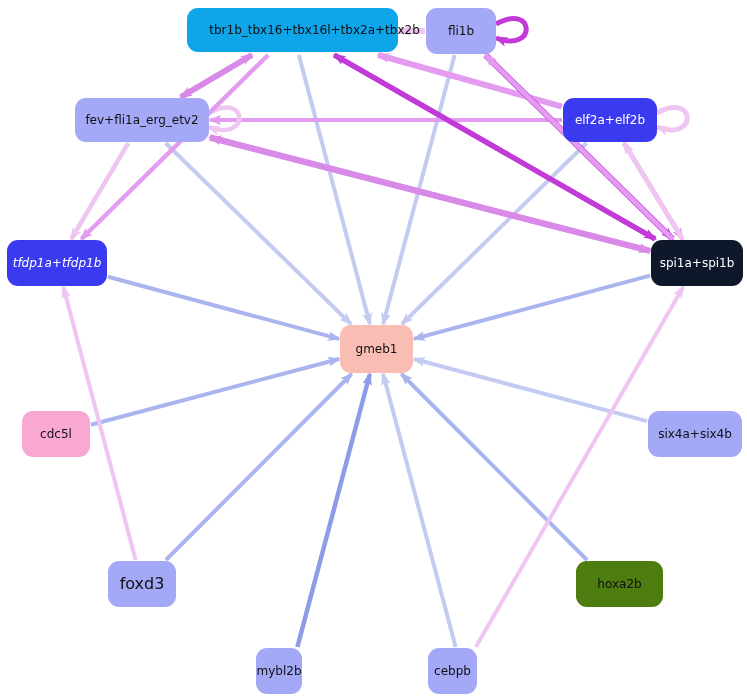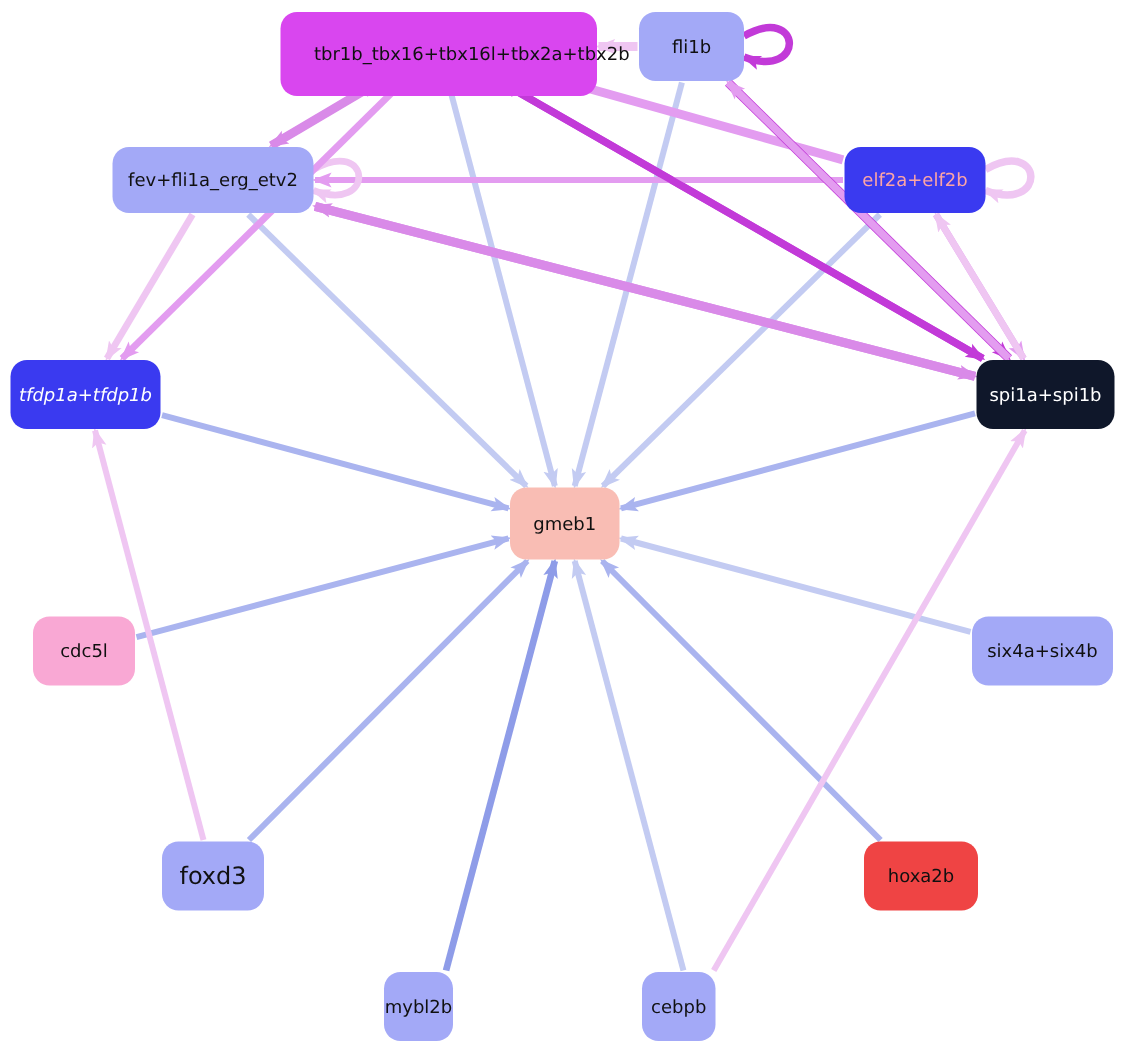--- a/index.html
+++ b/index.html
@@ -122,51 +122,51 @@
         <path d="M 623.993006993007 143 L 682.3986013986014 239" stroke="#e39cf0" stroke-width="4.5" fill="none" stroke-linecap="butt" marker-end="url(#e39cf0_45)"></path>
         <path d="M 475.8235294117647 647 L 683.1764705882352 287" stroke="#efc6f2" stroke-width="4" fill="none" stroke-linecap="butt" marker-end="url(#efc6f2_40)"></path>
         <path d="M 128.32867132867133 143 L 71.26573426573427 239" stroke="#efc6f2" stroke-width="4.5" fill="none" stroke-linecap="butt" marker-end="url(#efc6f2_45)"></path>
         <path d="M 268.1379310344828 55 L 81.36206896551724 239" stroke="#e39cf0" stroke-width="4.5" fill="none" stroke-linecap="butt" marker-end="url(#e39cf0_45)"></path>
         <path d="M 135.6448598130841 560 L 63.35514018691589 287" stroke="#efc6f2" stroke-width="4" fill="none" stroke-linecap="butt" marker-end="url(#efc6f2_40)"></path>
         <path d="M 682.3986013986014 239 L 623.993006993007 143" stroke="#efc6f2" stroke-width="4.5" fill="none" stroke-linecap="butt" marker-end="url(#efc6f2_45)"></path>
         <path d="M 672.5862068965517 239 L 485.41379310344826 55" stroke="#e39cf0" stroke-width="5" fill="none" stroke-linecap="butt" marker-end="url(#e39cf0_50)"></path>
       </g>
   </svg>
   <div id="nodes-group">
-      <div class="gnode" style="left: 187px; top: 8px; width: 211px; height: 56px; background: #d946ef; color: rgb(16, 16, 16); font-size: 12px; padding-left: 44px;">
+      <div class="gnode" style="left: 187px; top: 8px; width: 211px; height: 44px; background: #0ea5e9; color: rgb(16, 16, 16); font-size: 12px; padding-left: 44px;">
         <span class="nlabel">tbr1b_tbx16+tbx16l+tbx2a+tbx2b</span>
       </div>
       <div class="gnode" style="left: 426px; top: 8px; width: 70px; height: 46px; background: rgb(163, 169, 247); color: rgb(16, 16, 16); font-size: 12px;">
         <span class="nlabel">fli1b</span>
       </div>
       <div class="gnode" style="left: 75px; top: 98px; width: 134px; height: 44px; background: rgb(163, 169, 247); color: rgb(16, 16, 16); font-size: 12px;">
         <span class="nlabel">fev+fli1a_erg_etv2</span>
       </div>
-      <div class="gnode" style="left: 563px; top: 98px; width: 94px; height: 44px; background: rgb(58, 58, 240); color: #fca5a5; font-size: 12px;">
+      <div class="gnode" style="left: 563px; top: 98px; width: 94px; height: 44px; background: rgb(58, 58, 240); color: #ffffff; font-size: 12px;">
         <span class="nlabel">elf2a+elf2b</span>
       </div>
       <div class="gnode" style="left: 7px; top: 240px; width: 100px; height: 46px; background: rgb(58, 58, 240); color: rgb(255, 255, 255); font-size: 12px; font-style: italic;">
         <span class="nlabel">tfdp1a+tfdp1b</span>
       </div>
       <div class="gnode" style="left: 651px; top: 240px; width: 92px; height: 46px; background: #0f172a; color: rgb(255, 255, 255); font-size: 12px;">
         <span class="nlabel">spi1a+spi1b</span>
       </div>
       <div class="gnode" style="left: 340px; top: 325px; width: 73px; height: 48px; background: rgb(249, 189, 180); color: rgb(16, 16, 16); font-size: 12px; align-items: center;">
         <span class="nlabel">gmeb1</span>
       </div>
       <div class="gnode" style="left: 22px; top: 411px; width: 68px; height: 46px; background: #f9a8d4; color: rgb(16, 16, 16); font-size: 12px;">
         <span class="nlabel">cdc5l</span>
       </div>
       <div class="gnode" style="left: 648px; top: 411px; width: 94px; height: 46px; background: rgb(163, 169, 247); color: rgb(16, 16, 16); font-size: 12px;">
         <span class="nlabel">six4a+six4b</span>
       </div>
       <div class="gnode" style="left: 108px; top: 561px; width: 68px; height: 46px; background: rgb(163, 169, 247); color: rgb(16, 16, 16); font-size: 16px;">
         <span class="nlabel">foxd3</span>
       </div>
-      <div class="gnode" style="left: 576px; top: 561px; width: 76px; height: 46px; background: #ef4444; color: rgb(16, 16, 16); font-size: 12px;">
+      <div class="gnode" style="left: 576px; top: 561px; width: 87px; height: 46px; background: #4d7c0f; color: rgb(16, 16, 16); font-size: 12px;">
         <span class="nlabel">hoxa2b</span>
       </div>
       <div class="gnode" style="left: 256px; top: 648px; width: 46px; height: 46px; background: rgb(163, 169, 247); color: rgb(16, 16, 16); font-size: 12px;">
         <span class="nlabel">mybl2b</span>
       </div>
       <div class="gnode" style="left: 428px; top: 648px; width: 49px; height: 46px; background: rgb(163, 169, 247); color: rgb(16, 16, 16); font-size: 12px;">
         <span class="nlabel">cebpb</span>
       </div>
     </div>
 </div>

